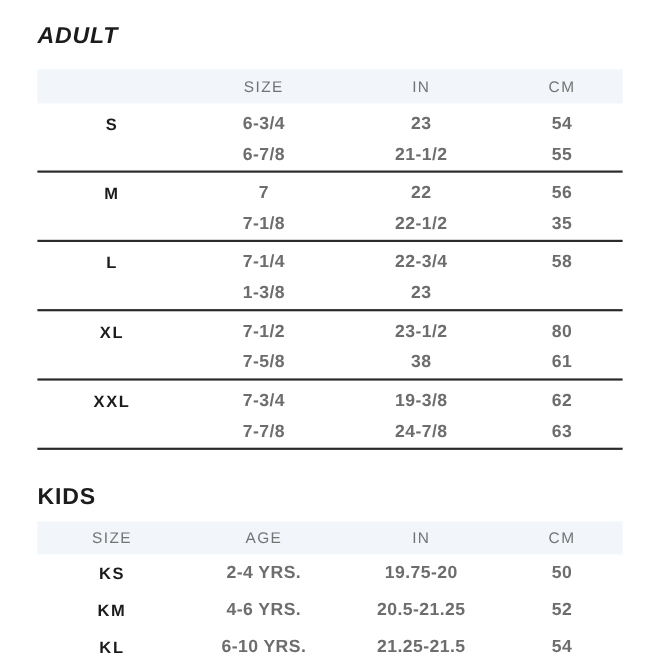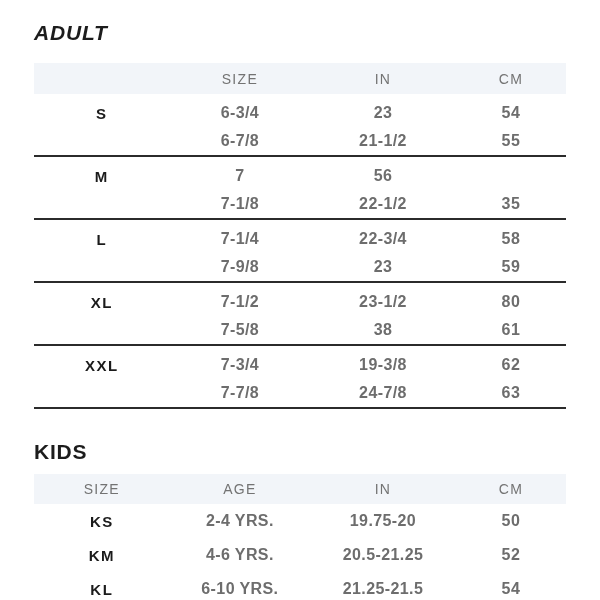--- a/index.html
+++ b/index.html
@@ -92,42 +92,42 @@
         <div class="cell val">6-7/8</div>
         <div class="cell val">21-1/2</div>
         <div class="cell val">55</div>
       </div>
     </div>
 
     <div class="group">
       <div class="grid-row data-row">
         <div class="cell label">M</div>
         <div class="cell val">7</div>
+        <div class="cell val">22</div>
         <div class="cell val">56</div>
       </div>
       <div class="grid-row data-row">
         <div class="cell label"></div>
         <div class="cell val">7-1/8</div>
         <div class="cell val">22-1/2</div>
         <div class="cell val">35</div>
       </div>
     </div>
 
     <div class="group">
       <div class="grid-row data-row">
         <div class="cell label">L</div>
         <div class="cell val">7-1/4</div>
         <div class="cell val">22-3/4</div>
         <div class="cell val">58</div>
       </div>
       <div class="grid-row data-row">
         <div class="cell label"></div>
-        <div class="cell val">7-9/8</div>
+        <div class="cell val">1-3/8</div>
         <div class="cell val">23</div>
-        <div class="cell val">59</div>
       </div>
     </div>
 
     <div class="group">
       <div class="grid-row data-row">
         <div class="cell label">XL</div>
         <div class="cell val">7-1/2</div>
         <div class="cell val">23-1/2</div>
         <div class="cell val">80</div>
       </div>

